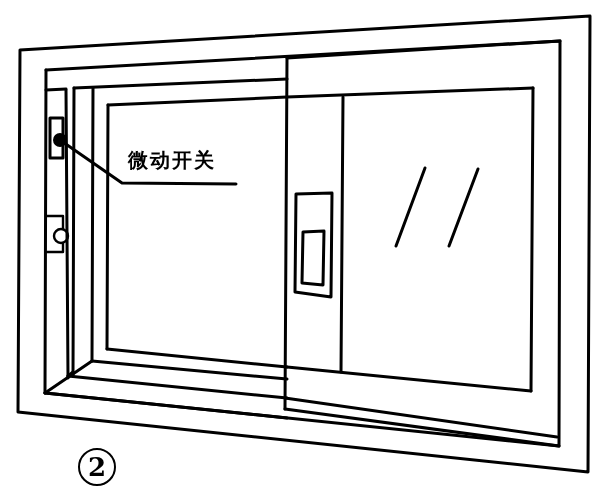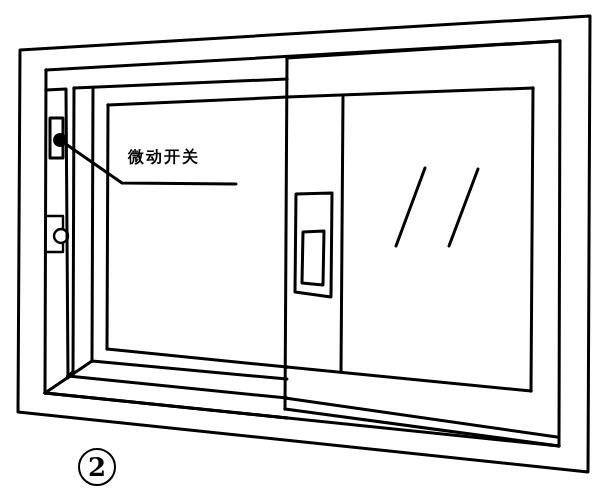--- a/index.html
+++ b/index.html
@@ -8,21 +8,21 @@
     svg { display: block; }
     .ln { stroke: #000; stroke-width: 3; fill: none; stroke-linecap: round; stroke-linejoin: round; }
     .ln-thin { stroke: #000; stroke-width: 2.4; fill: none; stroke-linecap: round; stroke-linejoin: round; }
     .label {
       position: absolute;
       font-family: "DejaVu Sans", sans-serif;
       font-weight: bold;
       color: #000;
       white-space: nowrap;
     }
-    #switch-label { left: 128px; top: 147px; font-size: 16px; letter-spacing: 2px; }
+    #switch-label { left: 128px; top: 147px; font-size: 20px; letter-spacing: 2px; }
     #figure-number {
       position: absolute; left: 78px; top: 448px; width: 38px; height: 38px;
       border: 2.5px solid #000; border-radius: 50%; box-sizing: border-box;
       display: flex; align-items: center; justify-content: center;
       font-family: "DejaVu Serif", serif; font-size: 26px; font-weight: bold; line-height: 1;
     }
   </style>
 </head>
 <body>
 

